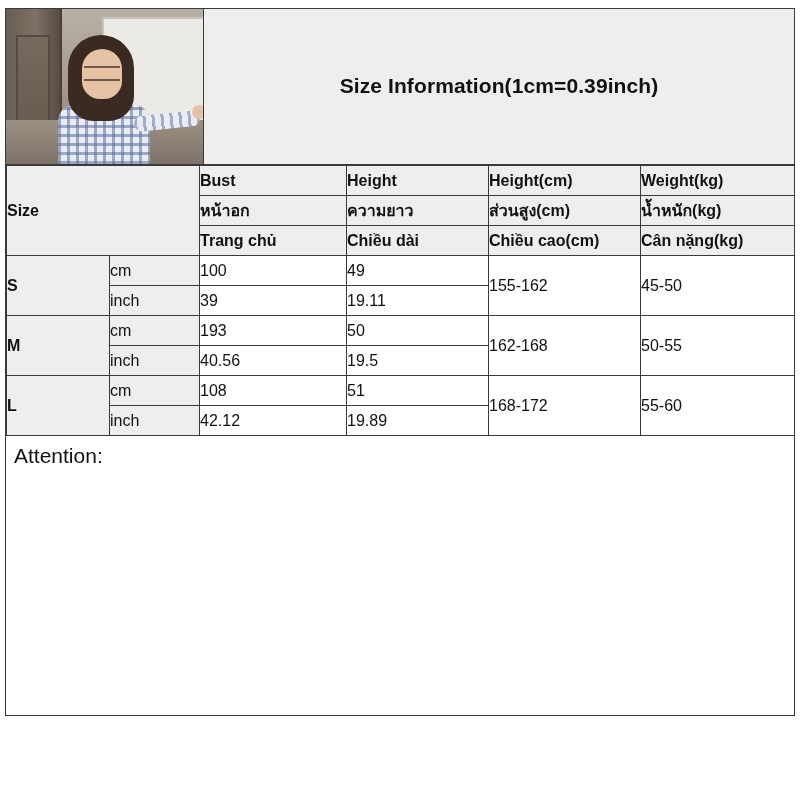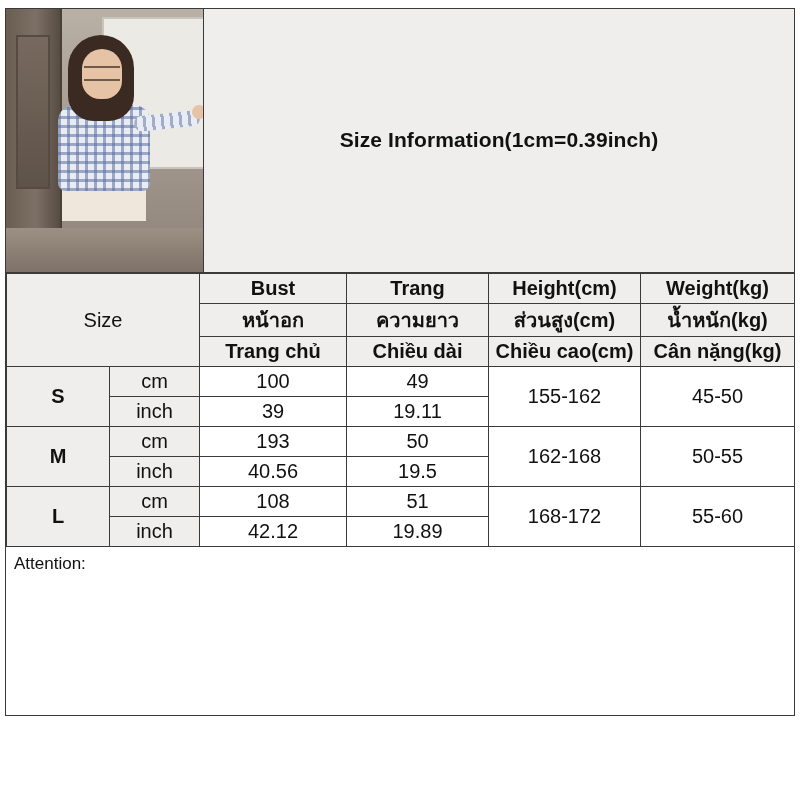--- a/index.html
+++ b/index.html
@@ -29,21 +29,21 @@
     border: 1px solid #3a3a3a;
     box-sizing: border-box;
     background: #ffffff;
     display: flex;
     flex-direction: column;
   }
 
   
   .top {
     display: flex;
-    height: 264px;
+    height: 156px;
     border-bottom: 1px solid #3a3a3a;
     box-sizing: border-box;
   }
   .photo {
     width: 198px;
     height: 100%;
     border-right: 1px solid #3a3a3a;
     box-sizing: border-box;
     position: relative;
     overflow: hidden;
@@ -136,41 +136,41 @@
   }
 
   
   table.size-table {
     width: 100%;
     border-collapse: collapse;
     table-layout: fixed;
   }
   table.size-table td, table.size-table th {
     border: 1px solid #3a3a3a;
-    text-align: center;
+    text-align: left;
     vertical-align: middle;
-    font-size: 20px;
+    font-size: 16px;
     padding: 0;
     height: 29px;
     background: #ffffff;
   }
   .col-size  { width: 103px; }
   .col-unit  { width: 90px; }
   .col-bust  { width: 147px; }
   .col-len   { width: 142px; }
   .col-hgt   { width: 152px; }
   .col-wgt   { width: 154px; }
 
   .hdr {
     background: #efeeec !important;
     font-weight: bold;
   }
   .hdr-size {
     background: #efeeec !important;
-    font-weight: normal;
+    font-weight: bold;
     font-size: 27px;
   }
   .rowlabel {
     background: #efeeec !important;
     font-weight: bold;
     font-size: 20px;
   }
   .unitcell {
     background: #efeeec !important;
     font-weight: normal;
@@ -178,21 +178,21 @@
   }
   .valcell { font-size: 17px; margin-left: 42px; }
   .spancell { font-size: 17px; }
   .tall { height: 44px; }
 
   
   .attention {
     flex: 1;
     padding: 6px 8px 4px 8px;
     box-sizing: border-box;
-    font-size: 17px;
+    font-size: 21px;
     line-height: 1.35;
   }
   .attention div { white-space: normal; }
 </style>
 </head>
 <body>
 
 <div class="sheet">
   <div class="card">
 
@@ -222,21 +222,21 @@
           <col class="col-unit">
           <col class="col-bust">
         <col class="col-len">
           <col class="col-hgt">
           <col class="col-wgt">
       </colgroup>
       <tbody>
         <tr>
           <td class="hdr-size" rowspan="3" colspan="2">Size</td>
           <td class="hdr">Bust</td>
-          <td class="hdr">Trang</td>
+          <td class="hdr">Height</td>
           <td class="hdr">Height(cm)</td>
           <td class="hdr">Weight(kg)</td>
         </tr>
         <tr>
           <td class="hdr">หน้าอก</td>
           <td class="hdr">ความยาว</td>
           <td class="hdr">ส่วนสูง(cm)</td>
           <td class="hdr">น้ำหนัก(kg)</td>
         </tr>
         <tr>

